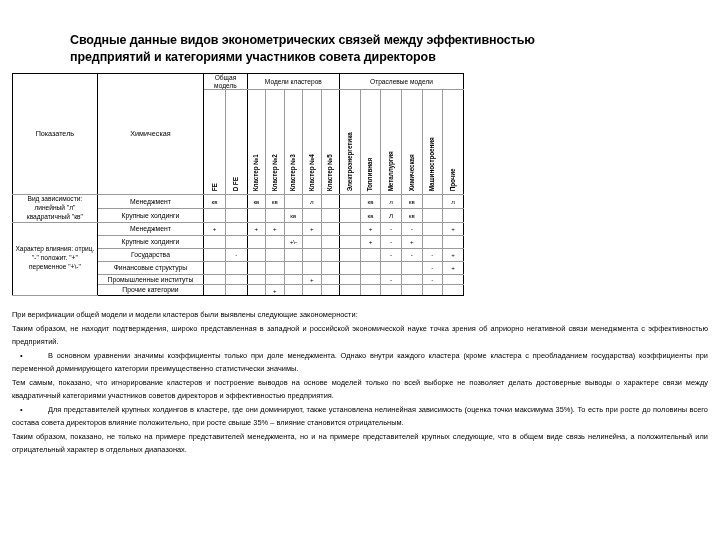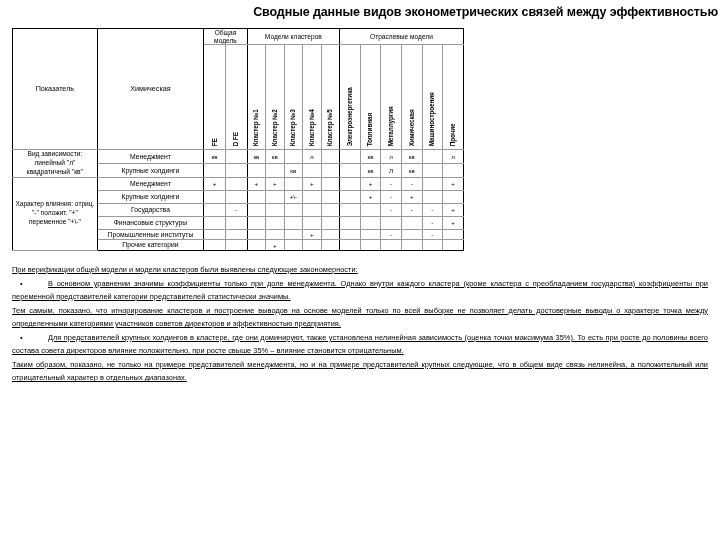--- a/index.html
+++ b/index.html
@@ -16,26 +16,26 @@
   }
   .page {
     width: 720px;
     height: 540px;
     position: relative;
     box-sizing: border-box;
   }
 
   
   .title {
-    text-align: right;
     font-size: 12.5px;
     font-weight: bold;
     line-height: 17px;
     padding: 4px 2px 0 70px;
     letter-spacing: -0.1px;
+    margin-top: 28px;
   }
   .title .line { display: block; }
 
   
   .table-wrap {
     margin: 7px 0 12px 12px;
     width: 360px;
   }
   table.matrix {
     border-collapse: collapse;
@@ -107,39 +107,40 @@
   .rowh-sm { height: 10.5px; }
 
   
   .body-text {
     margin: 12px 12px 0 12px;
     font-size: 7.4px;
     line-height: 13.3px;
     text-align: justify;
     letter-spacing: 0.02px;
   }
-  .body-text p { margin: 0 0 0.5px 0; text-decoration: underline; }
+  .body-text p { margin: 0 0 0.5px 0; }
   .body-text p.bullet {
     text-indent: 0;
     padding-left: 0;
   }
   .bullet-mark {
     display: inline-block;
     width: 36px;
     padding-left: 8px;
     box-sizing: border-box;
   }
 </style>
 </head>
 <body>
 
 <div class="page">
 
   <div class="title">
     <span class="line">Сводные данные видов эконометрических связей между эффективностью</span>
+    <span class="line">предприятий и категориями участников совета директоров</span>
   </div>
 
   <div class="table-wrap">
     <table class="matrix">
       <colgroup>
         <col style="width:78px">
         <col style="width:98px">
         <col style="width:20px">
           <col style="width:20px">
         <col style="width:17px">
@@ -340,19 +341,20 @@
           <td class="val outer-bot"></td>
           <td class="val outer-bot"></td>
           <td class="val outer-bot outer-right"></td>
         </tr>
       </tbody>
     </table>
   </div>
 
   <div class="body-text">
     <p>При верификации общей модели и модели кластеров были выявлены следующие закономерности:</p>
-    <p class="bullet"><span class="bullet-mark">•</span><span>В основном уравнении значимы коэффициенты только при доле менеджмента. Однако внутри каждого кластера (кроме кластера с преобладанием государства) коэффициенты при переменной представителей категории представителей статистически значимы.</span></p>
-    <p>Тем самым, показано, что игнорирование кластеров и построение выводов на основе моделей только по всей выборке не позволяет делать достоверные выводы о характере точка между определенными категориями участников советов директоров и эффективностью предприятия.</p>
+    <p>Таким образом, не находит подтверждения, широко представленная в западной и российской экономической науке точка зрения об априорно негативной связи менеджмента с эффективностью предприятий.</p>
+    <p class="bullet"><span class="bullet-mark">•</span><span>В основном уравнении значимы коэффициенты только при доле менеджмента. Однако внутри каждого кластера (кроме кластера с преобладанием государства) коэффициенты при переменной доминирующего категории преимущественно статистически значимы.</span></p>
+    <p>Тем самым, показано, что игнорирование кластеров и построение выводов на основе моделей только по всей выборке не позволяет делать достоверные выводы о характере связи между квадратичный категориями участников советов директоров и эффективностью предприятия.</p>
     <p class="bullet"><span class="bullet-mark">•</span><span>Для представителей крупных холдингов в кластере, где они доминируют, также установлена нелинейная зависимость (оценка точки максимума 35%). То есть при росте до половины всего состава совета директоров влияние положительно, при росте свыше 35% – влияние становится отрицательным.</span></p>
     <p>Таким образом, показано, не только на примере представителей менеджмента, но и на примере представителей крупных следующие, что в общем виде связь нелинейна, а положительный или отрицательный характер в отдельных диапазонах.</p>
   </div>
 
 </div>
 
 </body></html>

